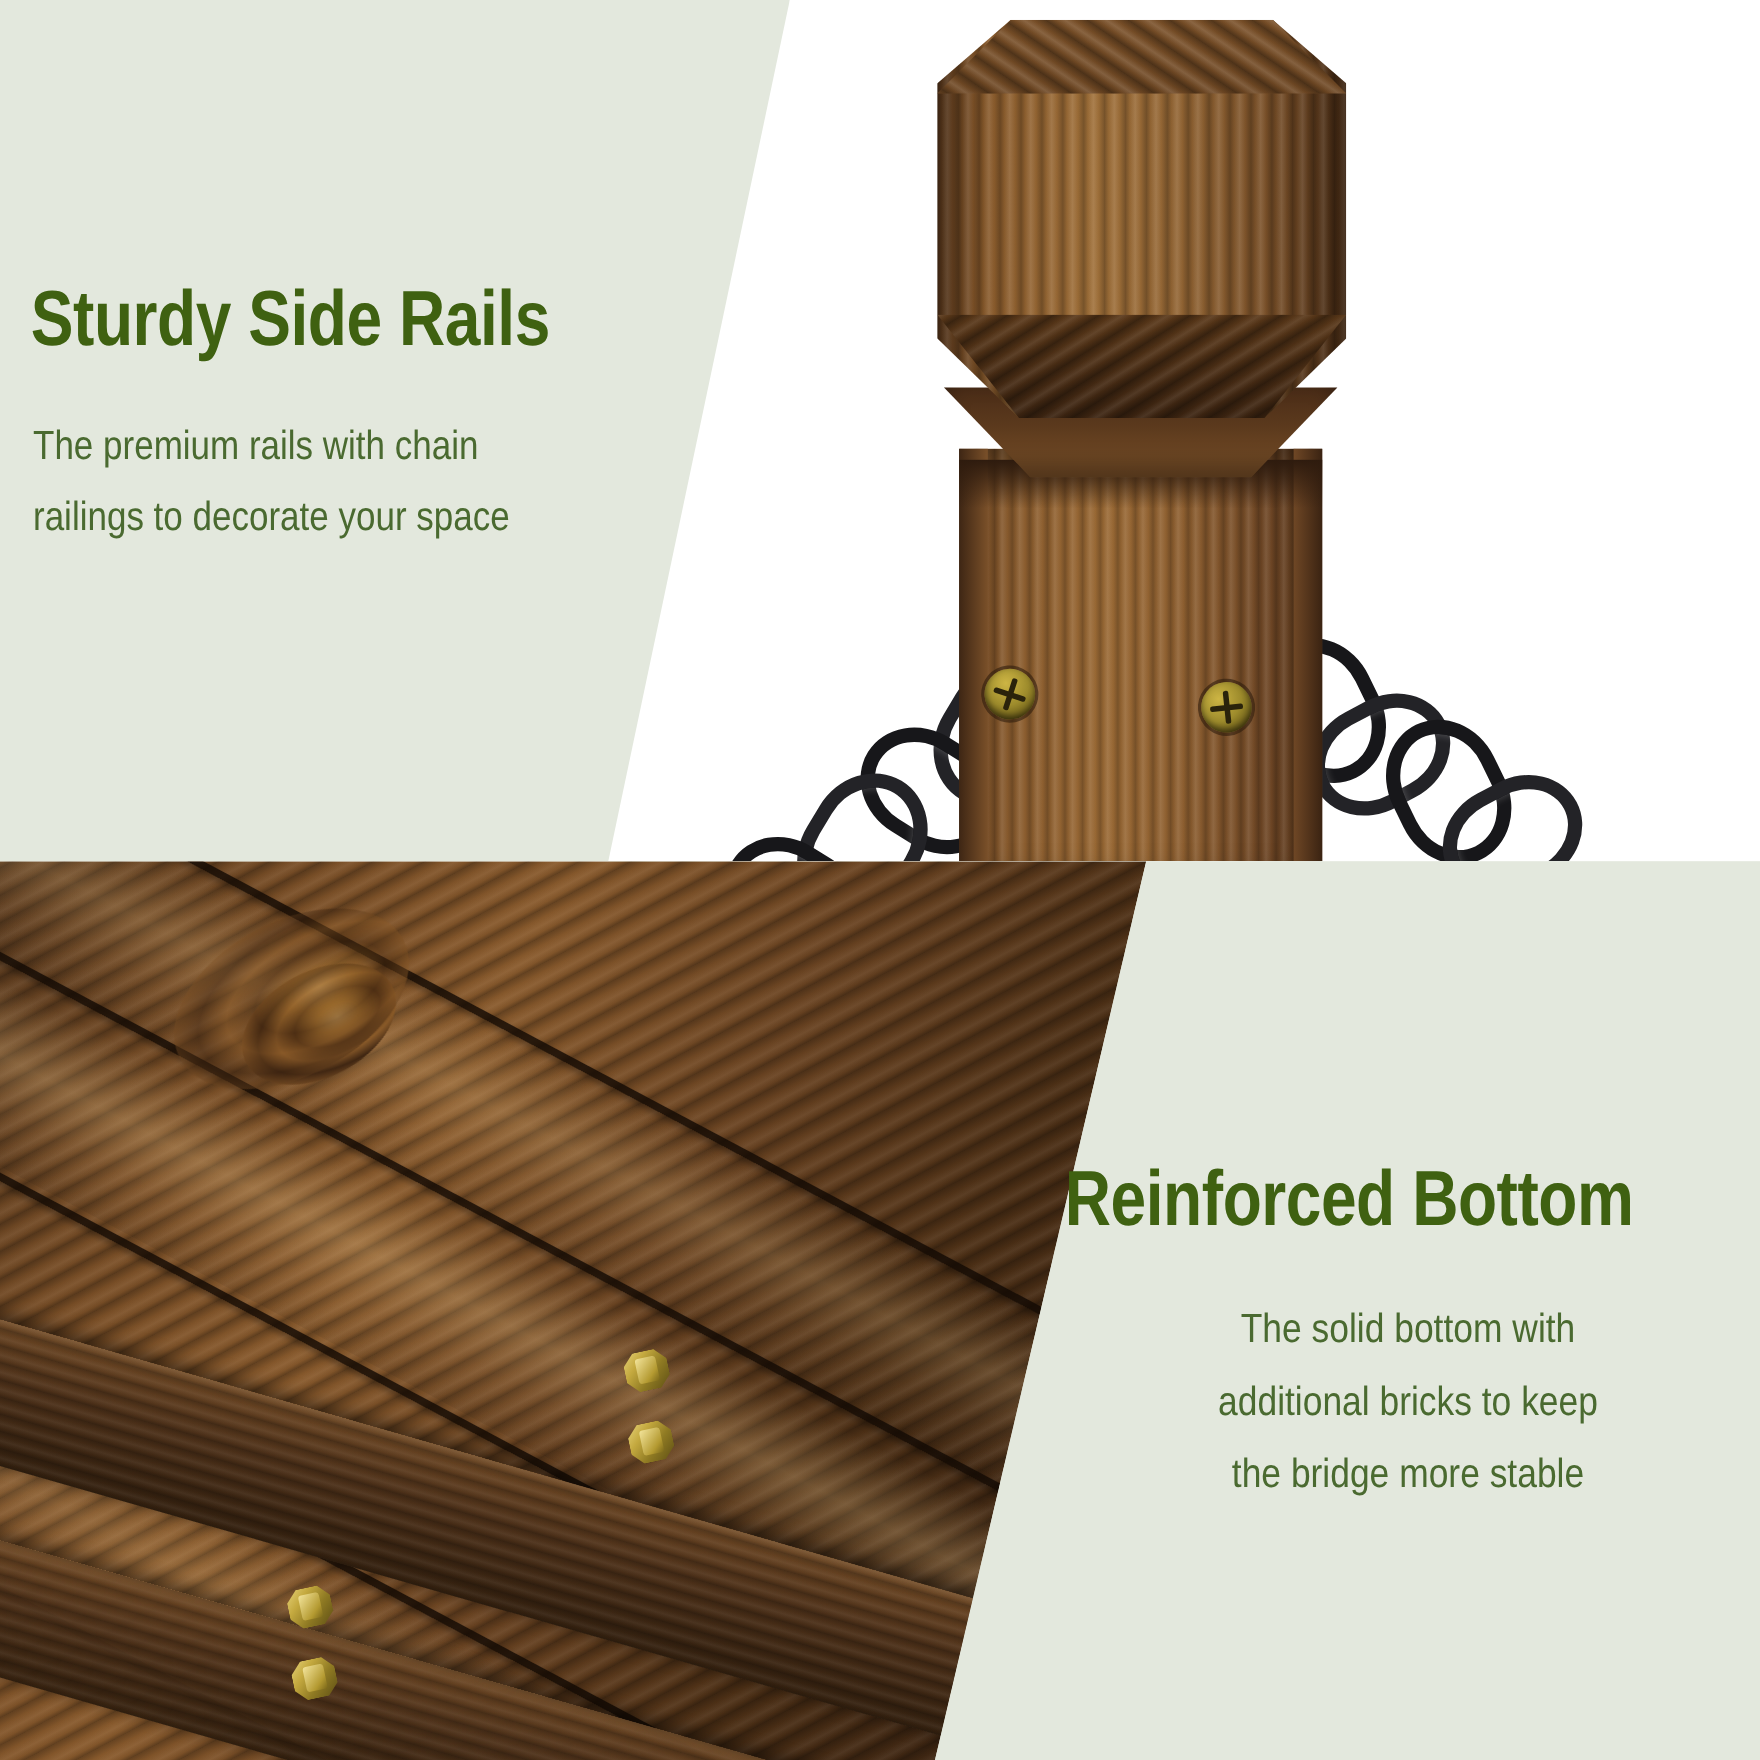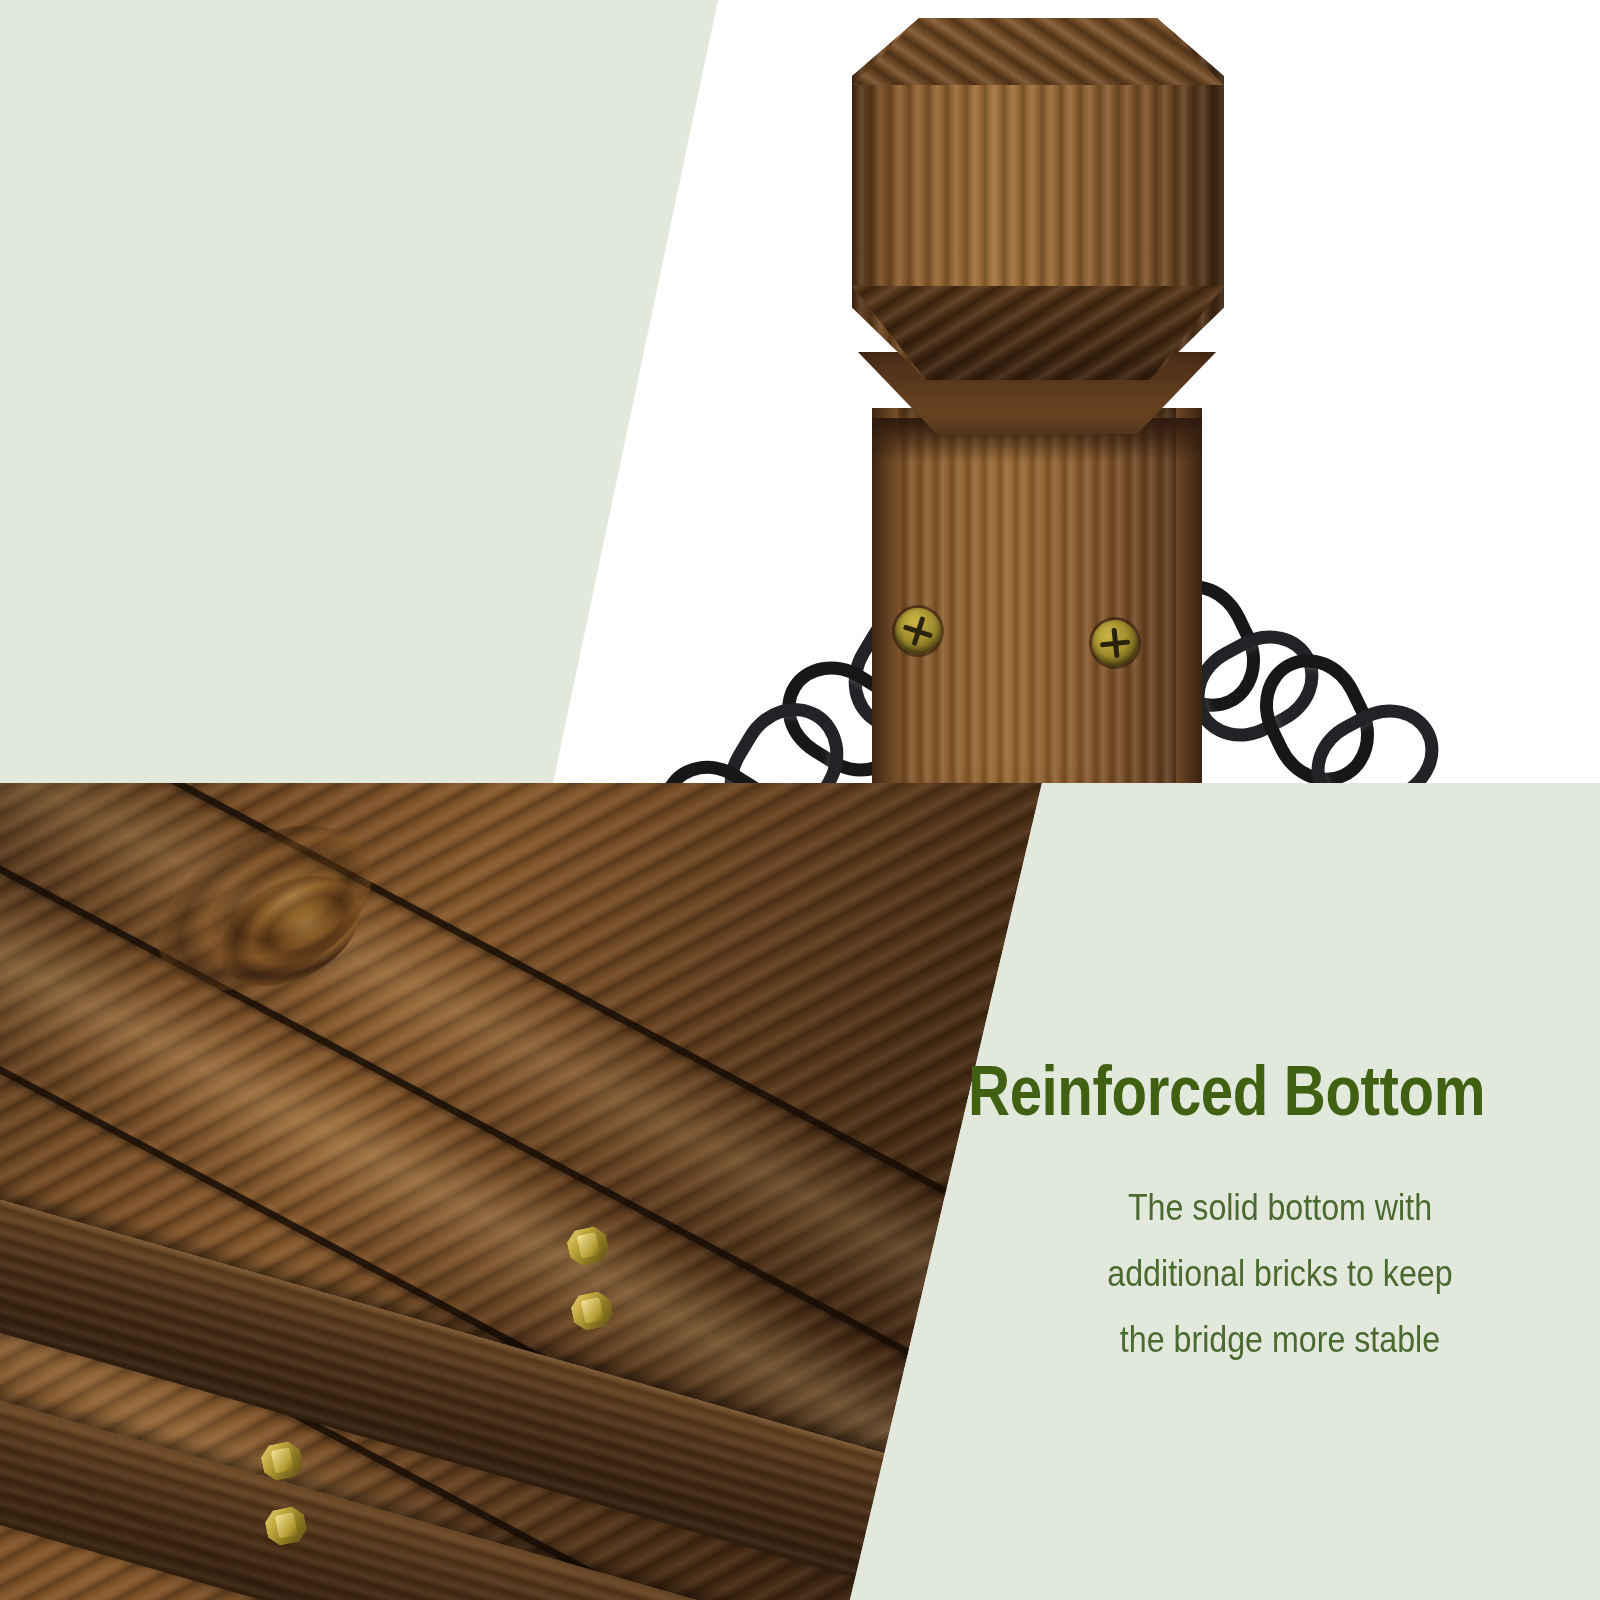--- a/index.html
+++ b/index.html
@@ -231,20 +231,27 @@
       <div class="cap"></div>
       <div class="cap-top"></div>
       <div class="cap-bot"></div>
 
       <div class="screw screwA"></div>
       <div class="screw screwB"></div>
     </div>
 
     <div class="top-sage"></div>
 
+    <div class="top-text">
+      <div class="h-sturdy">Sturdy Side Rails</div>
+      <div class="p-sturdy">
+        <div>The premium rails with chain</div>
+        <div>railings to decorate your space</div>
+      </div>
+    </div>
   </section>
 
   <section class="panel-bot">
 
     <div class="deck">
 
       <div class="plank-seam" style="left:-230px;top:-40px;transform:rotate(28deg);"></div>
       <div class="plank-seam" style="left:-250px;top:150px;transform:rotate(28deg);"></div>
       <div class="plank-seam" style="left:-265px;top:330px;transform:rotate(28deg);"></div>
       <div class="plank-seam" style="left:-280px;top:510px;transform:rotate(28deg);"></div>

